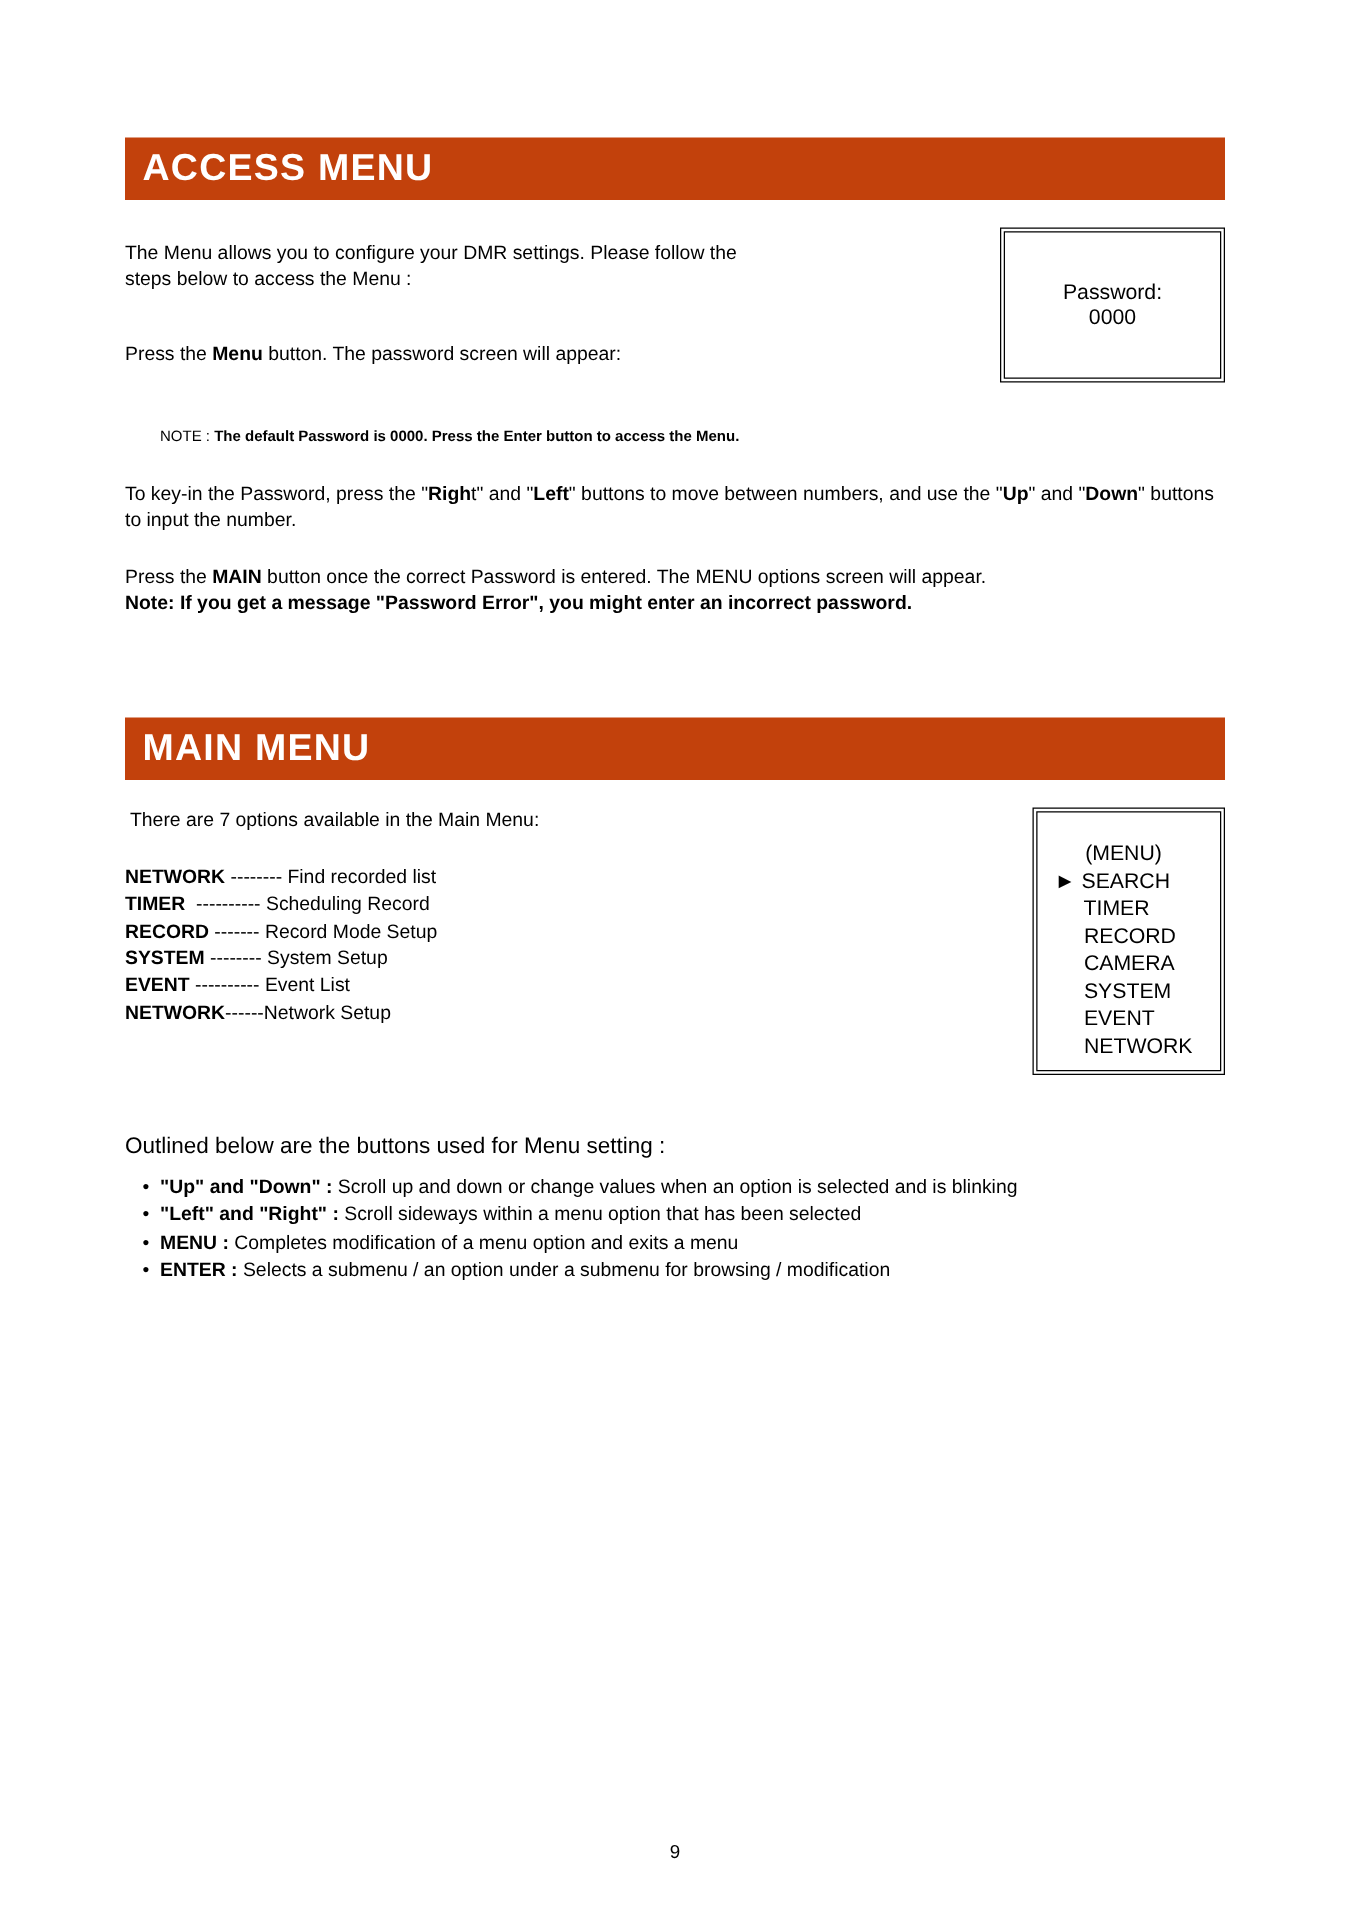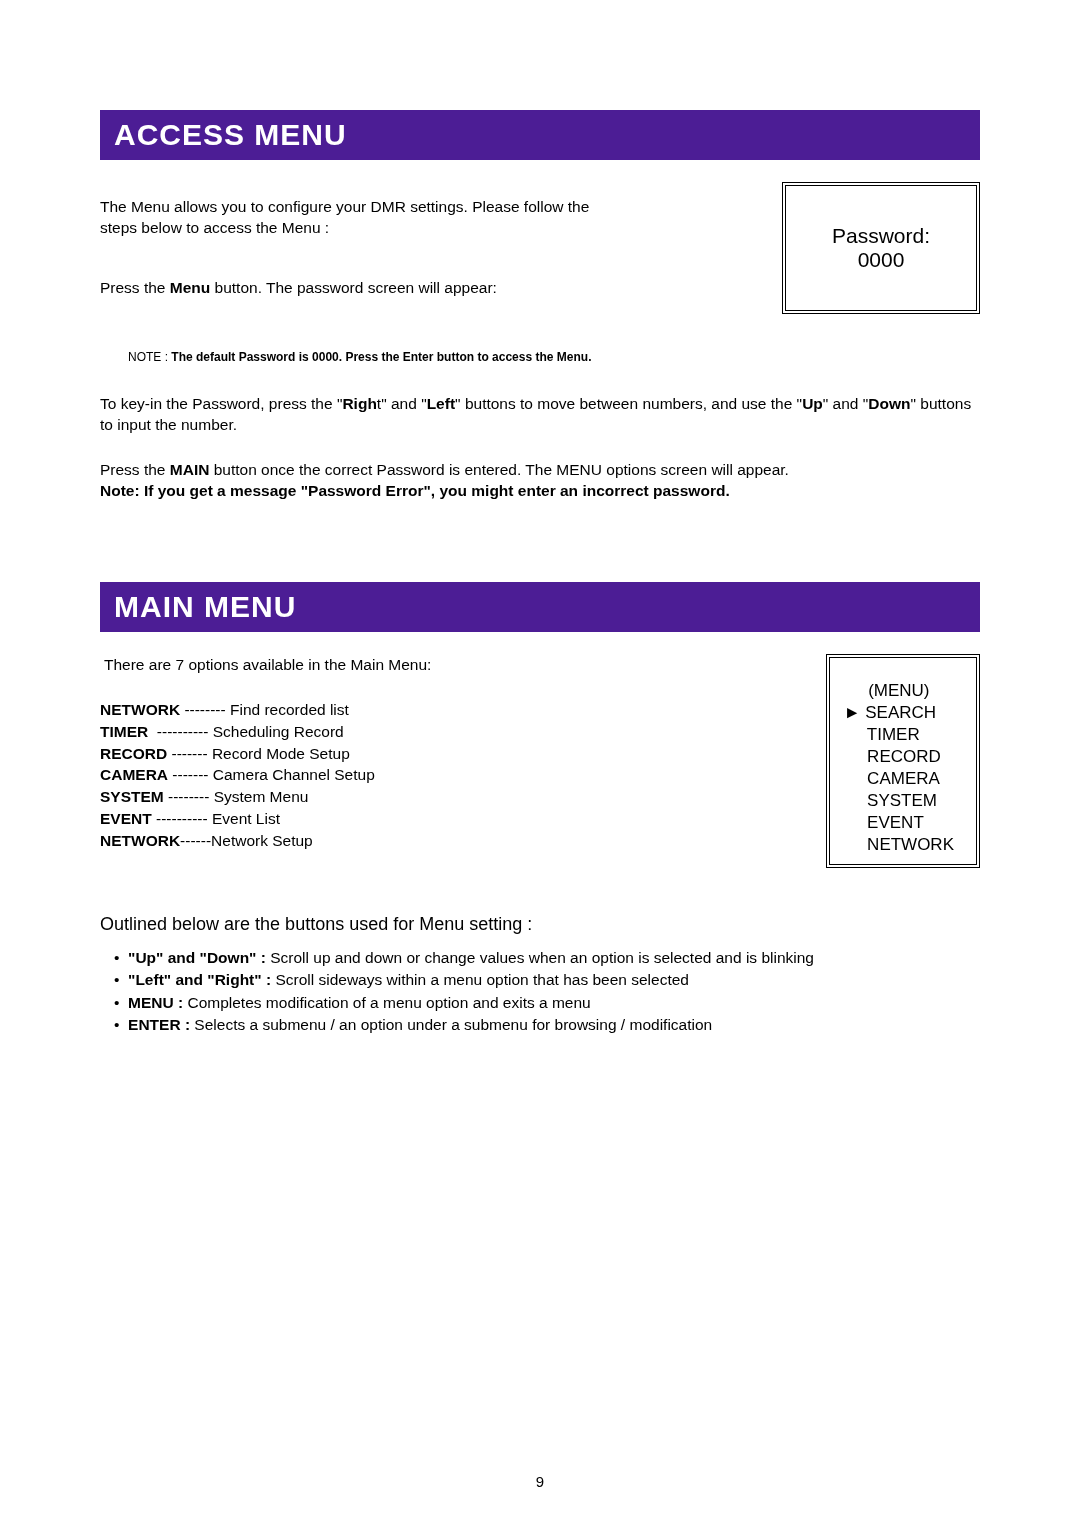--- a/index.html
+++ b/index.html
@@ -11,21 +11,21 @@
       font-family: Arial, Helvetica, sans-serif;
       font-size: 15px;
       color: #000;
       background: #fff;
       width: 1080px;
       height: 1526px;
       padding: 110px 100px 60px 100px;
       position: relative;
     }
     .section-header {
-      background: #4c1d95;
+      background: #c2410c;
       padding: 8px 14px;
       margin-bottom: 22px;
     }
     .section-header-title {
       font-size: 30px;
       font-weight: 900;
       letter-spacing: 1px;
       color: #fff;
       font-family: Arial, Helvetica, sans-serif;
     }
@@ -36,23 +36,23 @@
       margin-bottom: 10px;
     }
     .text-col {
       font-size: 15.5px;
       line-height: 1.35;
     }
     .password-box {
       border: 4px double #000;
       padding: 38px 35px;
       margin-top: 0;
-      width: 198px;
+      width: 180px;
       text-align: center;
-      font-size: 21px;
+      font-size: 17px;
     }
     .note-line {
       font-size: 12px;
       margin: 36px 0 0 28px;
     }
     .para {
       font-size: 15.5px;
       line-height: 1.35;
       margin-top: 30px;
     }
@@ -155,22 +155,21 @@
   <div class="section-header-title">MAIN MENU</div>
 </div>
 
 <div class="content-block" style="align-items:flex-start;">
   <div class="menu-left">
     <div class="intro">There are 7 options available in the Main Menu:</div>
     <div id="options-container">
         <div class="option-line"><span class="bold">NETWORK</span><span> -------- </span><span>Find recorded list</span></div>
         <div class="option-line"><span class="bold">TIMER</span><span>  ---------- </span><span>Scheduling Record</span></div>
         <div class="option-line"><span class="bold">RECORD</span><span> ------- </span><span>Record Mode Setup</span></div>
-        <div class="option-line"><span class="bold">CAMERA</span><span> ------- </span><span>Camera Channel Setup</span></div>
-        <div class="option-line"><span class="bold">SYSTEM</span><span> -------- </span><span>System Menu</span></div>
+        <div class="option-line"><span class="bold">SYSTEM</span><span> -------- </span><span>System Setup</span></div>
         <div class="option-line"><span class="bold">EVENT</span><span> ---------- </span><span>Event List</span></div>
         <div class="option-line"><span class="bold">NETWORK</span><span>------</span><span>Network Setup</span></div>
       </div>
   </div>
   <div class="menu-box">
     <div class="menu-title">(MENU)</div>
     <div id="menu-box-items">
         <div class="menu-item selected">► SEARCH</div>
         <div class="menu-item" style="white-space: pre;">  TIMER</div>
         <div class="menu-item" style="white-space: pre;">  RECORD</div>

